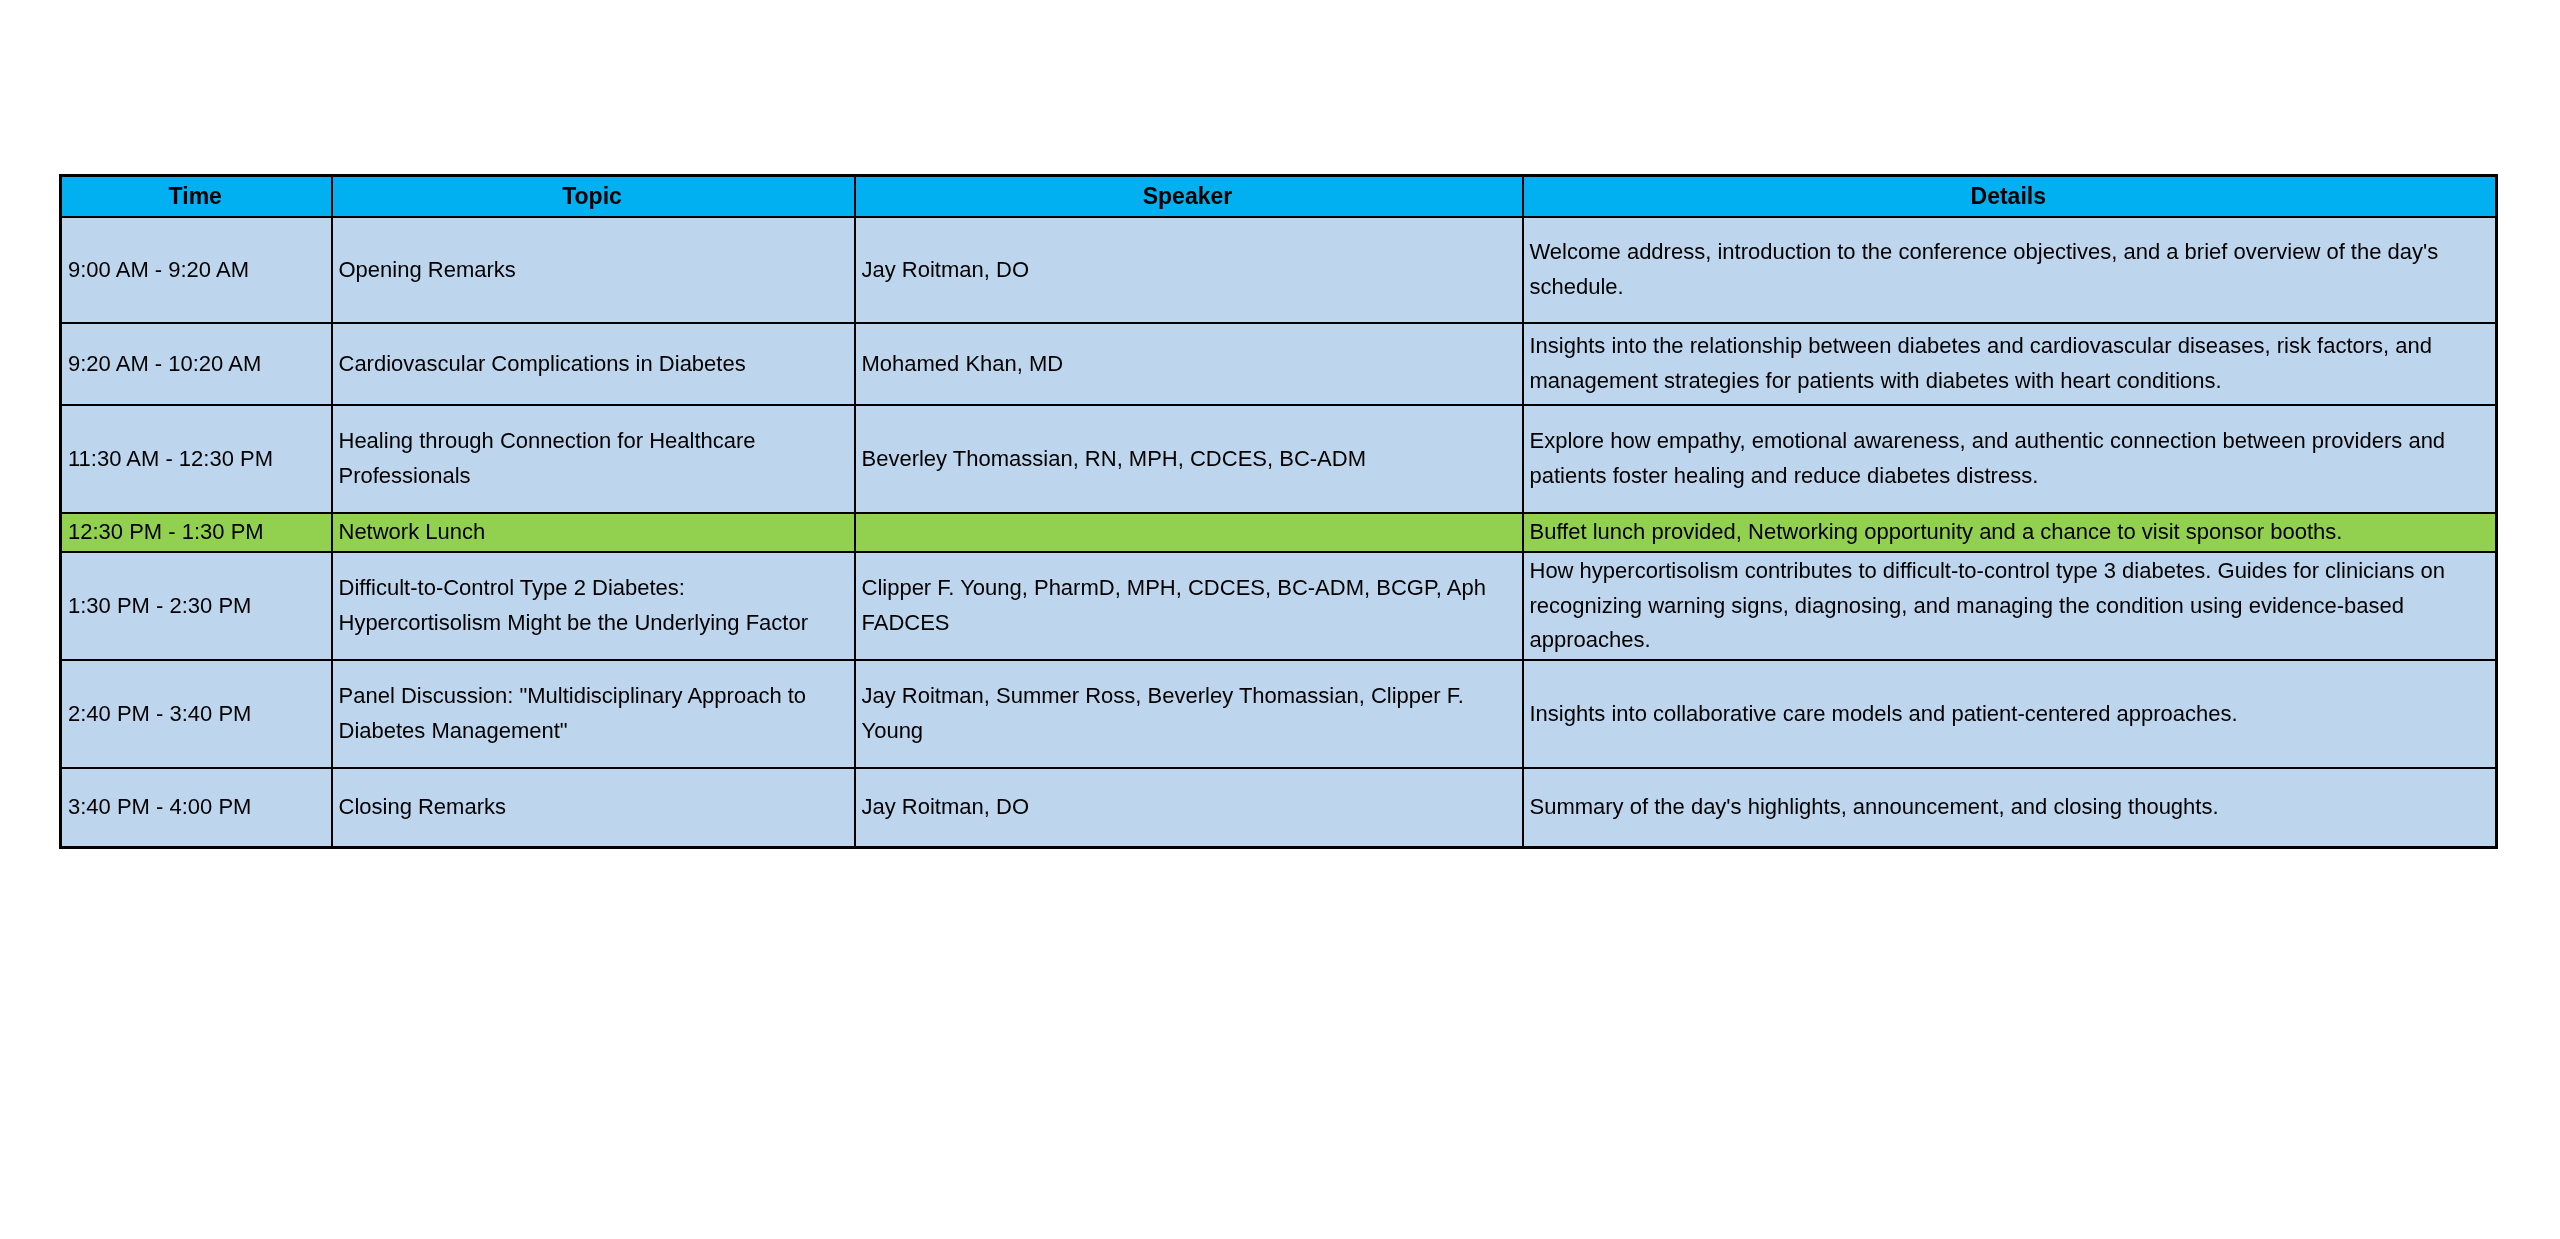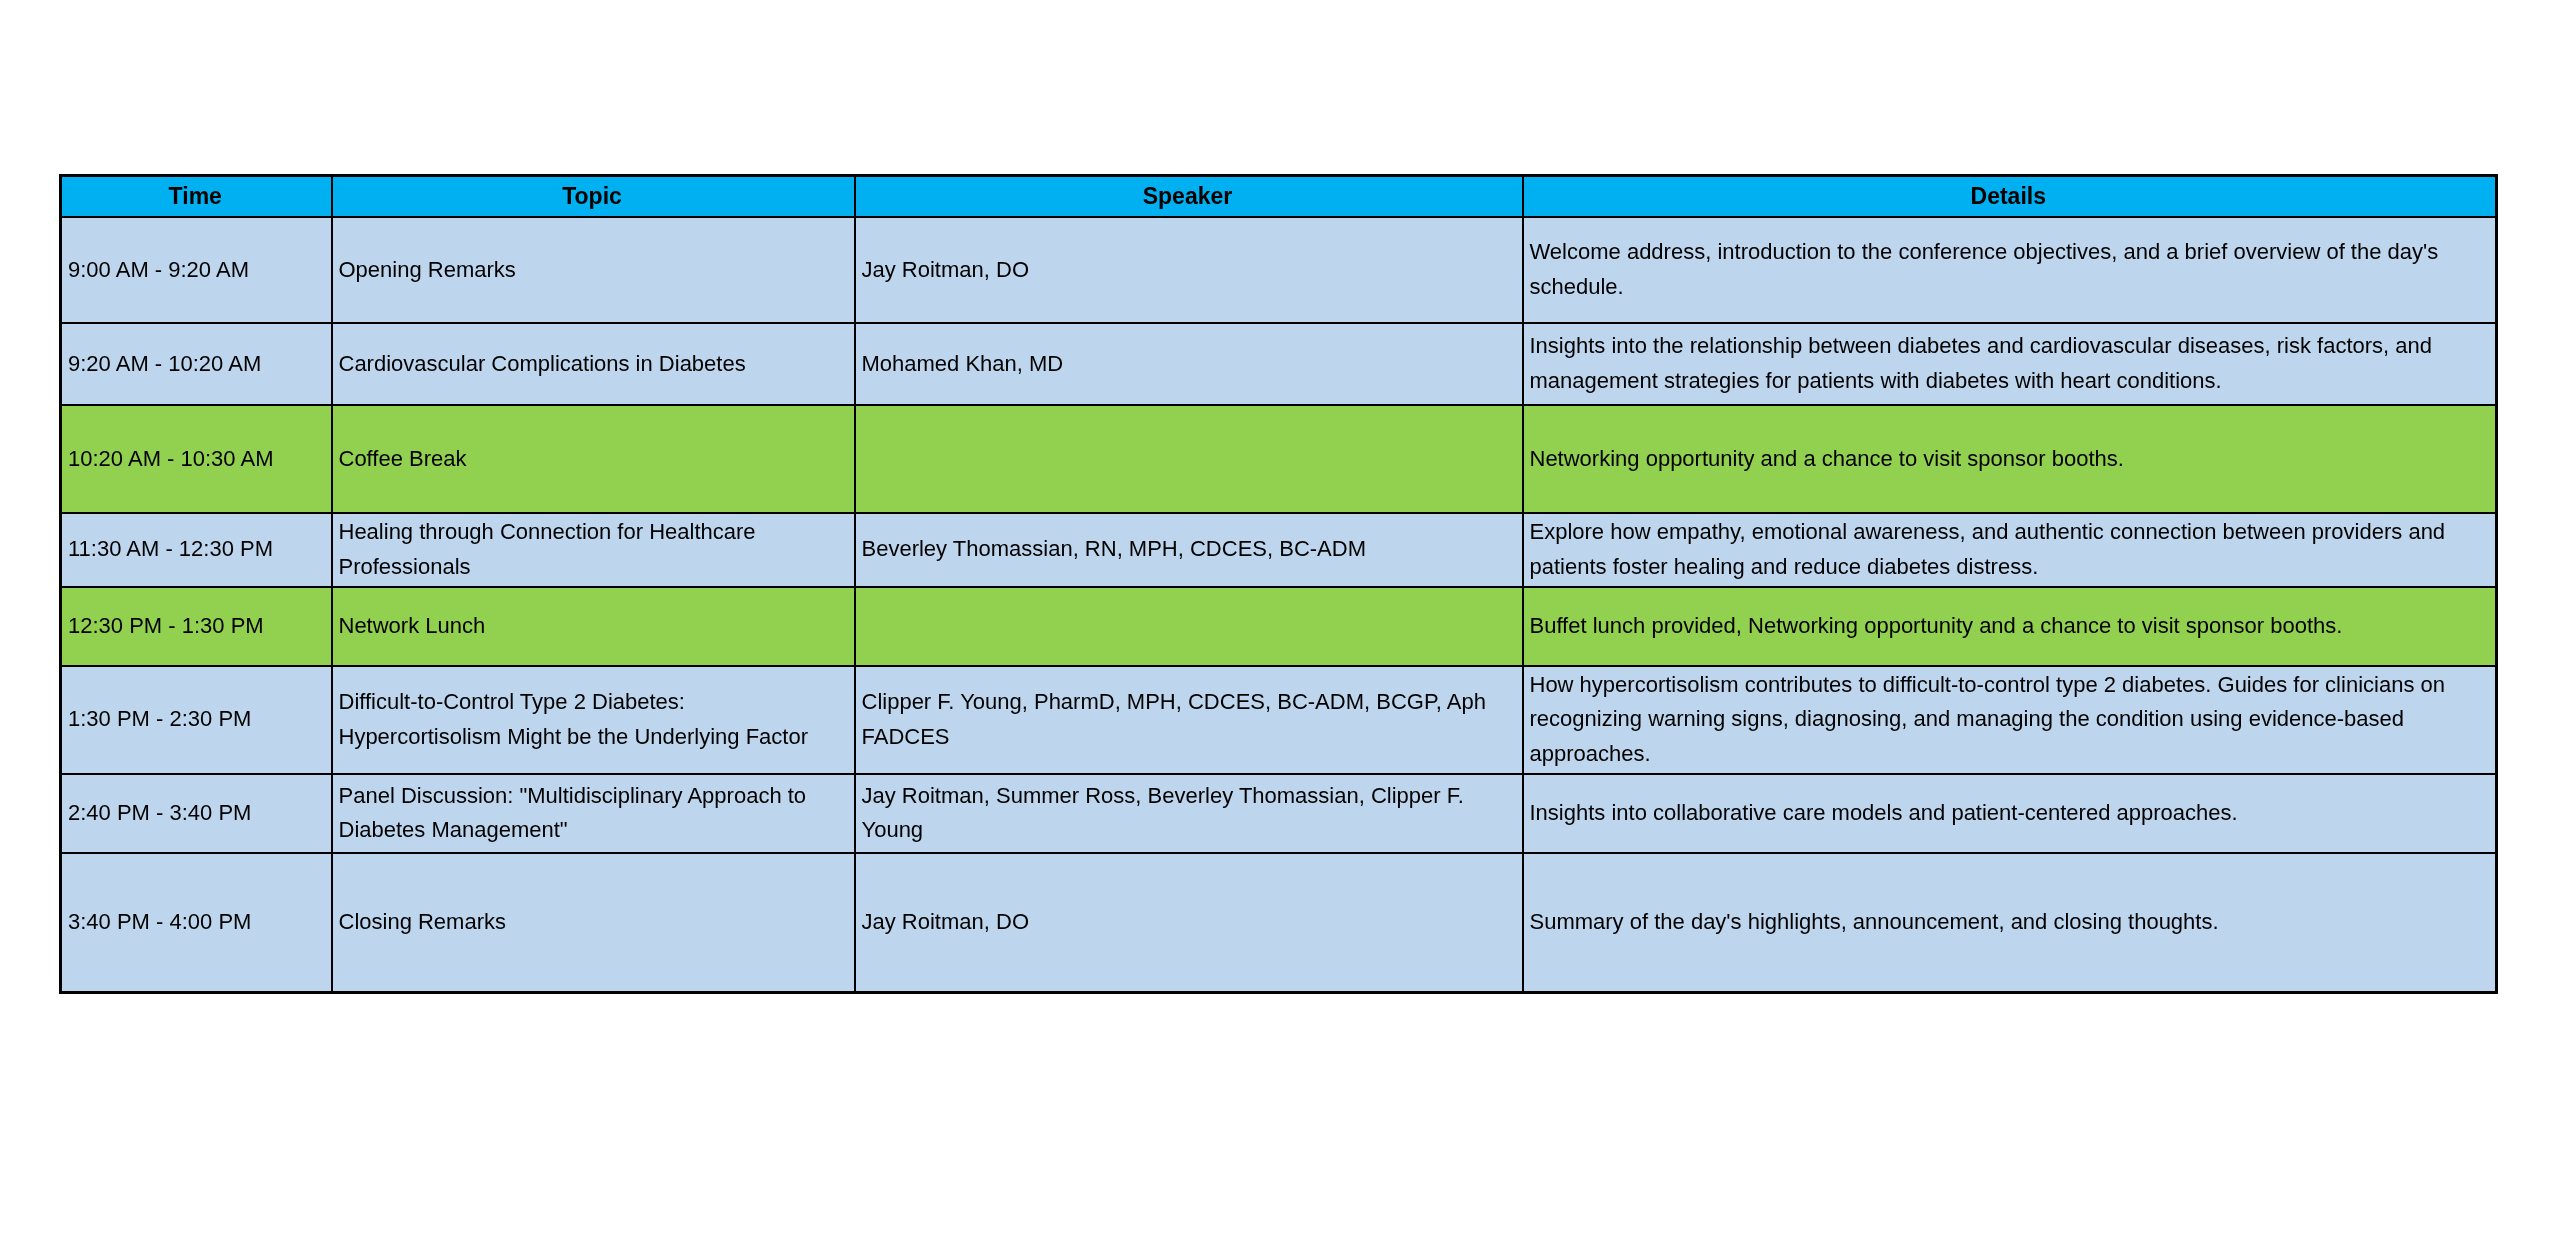--- a/index.html
+++ b/index.html
@@ -84,43 +84,37 @@
     <td>Opening Remarks</td>
     <td>Jay Roitman, DO</td>
     <td>Welcome address, introduction to the conference objectives, and a brief overview of the day's schedule.</td>
   </tr>
         <tr class="blue">
     <td>9:20 AM - 10:20 AM</td>
     <td>Cardiovascular Complications in Diabetes</td>
     <td>Mohamed Khan, MD</td>
     <td>Insights into the relationship between diabetes and cardiovascular diseases, risk factors, and management strategies for patients with diabetes with heart conditions.</td>
   </tr>
-        <tr class="green">
-    <td>10:20 AM - 10:30 AM</td>
-    <td>Coffee Break</td>
-    <td></td>
-    <td>Networking opportunity and a chance to visit sponsor booths.</td>
-  </tr>
         <tr class="blue">
     <td>11:30 AM - 12:30 PM</td>
     <td>Healing through Connection for Healthcare Professionals</td>
     <td>Beverley Thomassian, RN, MPH, CDCES, BC-ADM</td>
     <td>Explore how empathy, emotional awareness, and authentic connection between providers and patients foster healing and reduce diabetes distress.</td>
   </tr>
         <tr class="green">
     <td>12:30 PM - 1:30 PM</td>
     <td>Network Lunch</td>
     <td></td>
     <td>Buffet lunch provided, Networking opportunity and a chance to visit sponsor booths.</td>
   </tr>
         <tr class="blue">
     <td>1:30 PM - 2:30 PM</td>
     <td>Difficult-to-Control Type 2 Diabetes: Hypercortisolism Might be the Underlying Factor</td>
     <td>Clipper F. Young, PharmD, MPH, CDCES, BC-ADM, BCGP, Aph FADCES</td>
-    <td>How hypercortisolism contributes to difficult-to-control type 2 diabetes. Guides for clinicians on recognizing warning signs, diagnosing, and managing the condition using evidence-based approaches.</td>
+    <td>How hypercortisolism contributes to difficult-to-control type 3 diabetes. Guides for clinicians on recognizing warning signs, diagnosing, and managing the condition using evidence-based approaches.</td>
   </tr>
         <tr class="blue">
     <td>2:40 PM - 3:40 PM</td>
     <td>Panel Discussion: "Multidisciplinary Approach to Diabetes Management"</td>
     <td>Jay Roitman, Summer Ross, Beverley Thomassian, Clipper F. Young</td>
     <td>Insights into collaborative care models and patient-centered approaches.</td>
   </tr>
         <tr class="blue">
     <td>3:40 PM - 4:00 PM</td>
     <td>Closing Remarks</td>

